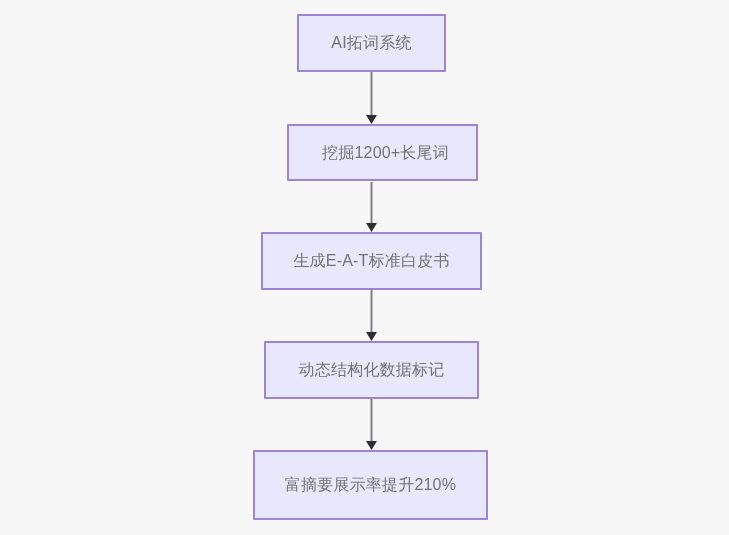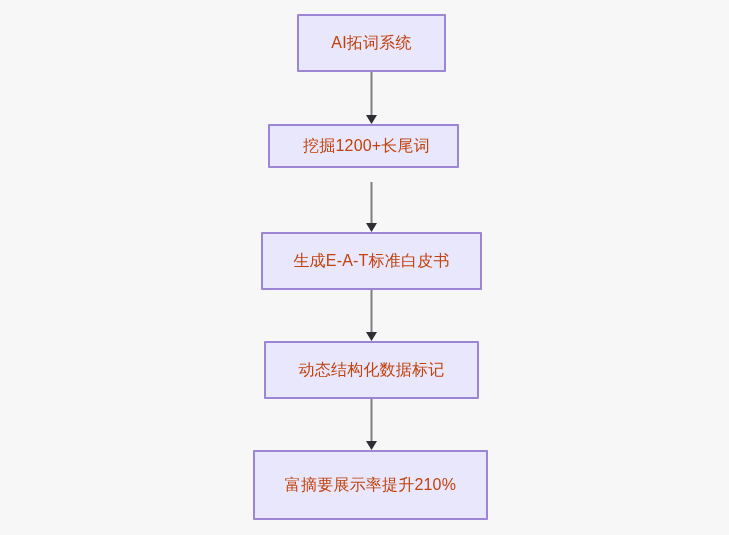--- a/index.html
+++ b/index.html
@@ -25,21 +25,21 @@
     box-sizing: border-box;
     background: #e9e7fc;
     border: 2px solid #9c85d4;
     border-radius: 1px;
     display: flex;
     align-items: center;
     justify-content: center;
     z-index: 2;
   }
   .node-label {
-    color: #c2410c;
+    color: #737373;
     font-size: 16px;
     line-height: 1;
     letter-spacing: 0.2px;
     white-space: nowrap;
     text-align: right;
   }
   .edge {
     position: absolute;
     z-index: 1;
     overflow: visible;
@@ -70,21 +70,21 @@
       <line class="edge-line" x1="13.5" y1="0" x2="13.5" y2="43"></line>
       <polygon class="edge-head" points="8,42 19,42 13.5,51"></polygon>
     </svg>
     <svg class="edge" width="27" height="51" style="left: 357.5px; top: 399px;">
       <line class="edge-line" x1="13.5" y1="0" x2="13.5" y2="43"></line>
       <polygon class="edge-head" points="8,42 19,42 13.5,51"></polygon>
     </svg>
     <div class="node" style="left: 297px; top: 14px; width: 149px; height: 58px;">
       <span class="node-label">AI拓词系统</span>
     </div>
-    <div class="node" style="left: 268px; top: 124px; width: 191px; height: 44px; padding-left: 6px;">
+    <div class="node" style="left: 287px; top: 124px; width: 191px; height: 57px; padding-left: 6px;">
       <span class="node-label">挖掘1200+长尾词</span>
     </div>
     <div class="node" style="left: 264px; top: 341px; width: 215px; height: 58px;">
       <span class="node-label">动态结构化数据标记</span>
     </div>
     <div class="node" style="left: 261px; top: 232px; width: 221px; height: 58px;">
       <span class="node-label">生成E-A-T标准白皮书</span>
     </div>
     <div class="node" style="left: 253px; top: 450px; width: 235px; height: 70px;">
       <span class="node-label">富摘要展示率提升210%</span>

